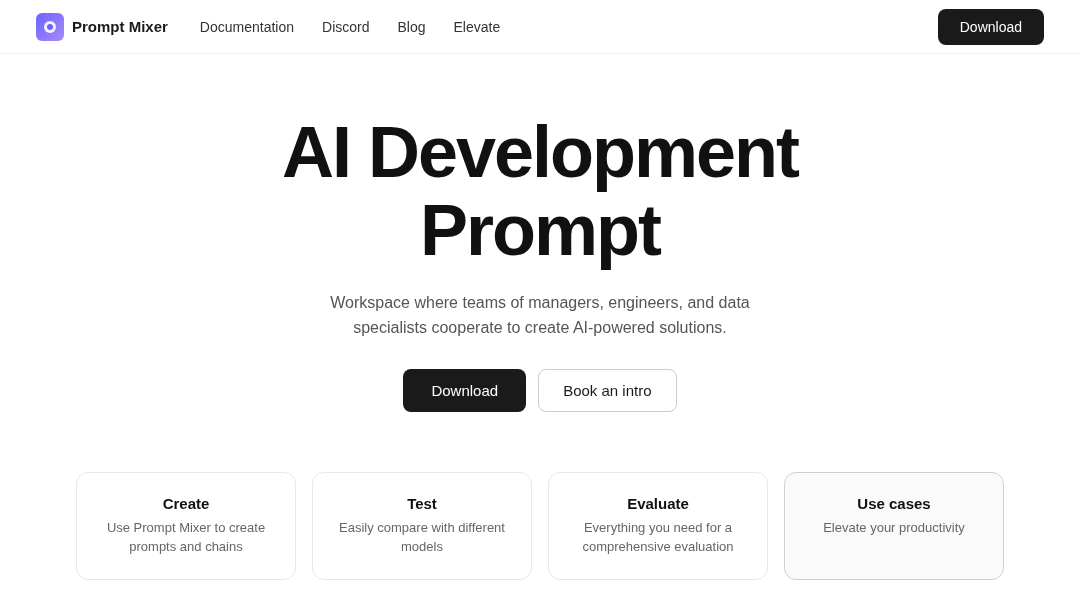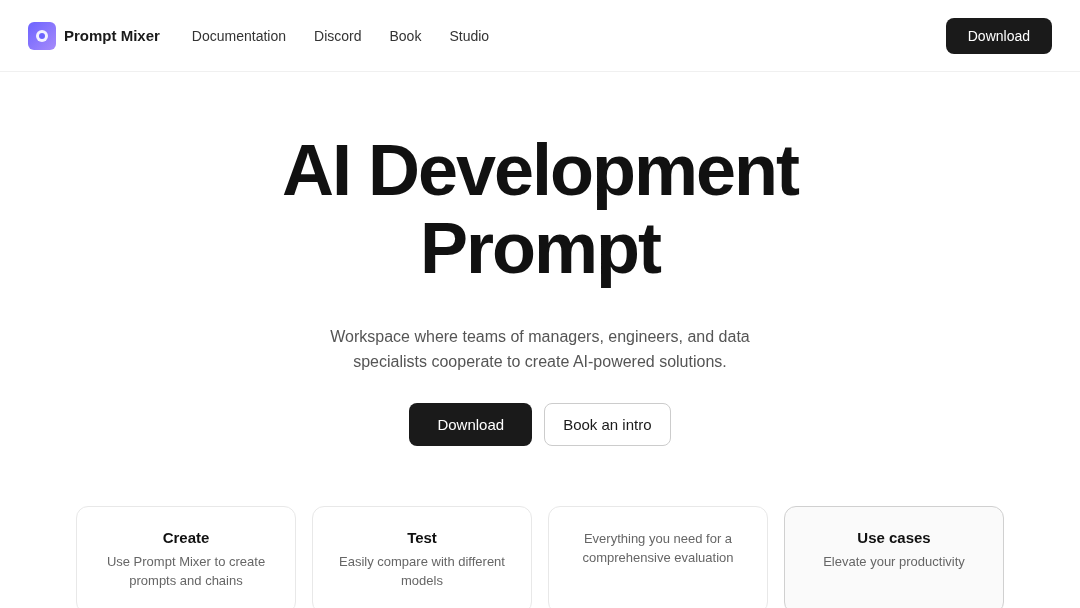--- a/index.html
+++ b/index.html
@@ -15,22 +15,22 @@
       width: 1080px;
       height: 608px;
       overflow: hidden;
     }
 
     
     nav {
       display: flex;
       align-items: center;
       justify-content: space-between;
-      padding: 0 28px;
-      height: 72px;
+      padding: 0 36px;
+      height: 54px;
       border-bottom: 1px solid #f0f0f0;
     }
 
     .nav-left {
       display: flex;
       align-items: center;
       gap: 32px;
     }
 
     .nav-logo {
@@ -96,21 +96,21 @@
     .hero-title {
       font-size: 72px;
       font-weight: 700;
       line-height: 1.08;
       letter-spacing: -2px;
       max-width: 700px;
       color: #111;
     }
 
     .hero-subtitle {
-      margin-top: 36px;
+      margin-top: 20px;
       font-size: 16px;
       color: #555;
       max-width: 480px;
       line-height: 1.6;
     }
 
     .hero-buttons {
       display: flex;
       gap: 12px;
       margin-top: 28px;
@@ -125,21 +125,21 @@
       font-size: 15px;
       font-weight: 500;
       cursor: pointer;
     }
 
     .btn-book {
       background: transparent;
       color: #1a1a1a;
       border: 1.5px solid #ccc;
       border-radius: 8px;
-      padding: 12px 18px;
+      padding: 12px 24px;
       font-size: 15px;
       font-weight: 500;
       cursor: pointer;
     }
 
     
     .cards-section {
       display: flex;
       justify-content: center;
       gap: 16px;
@@ -188,24 +188,24 @@
       <span>Prompt Mixer</span>
     </a>
     <ul class="nav-links">
       <li>
         <a href="#">Documentation</a>
       </li>
       <li>
         <a href="#">Discord</a>
       </li>
       <li>
-        <a href="#">Book</a>
-      </li>
-      <li>
-        <a href="#">Studio</a>
+        <a href="#">Blog</a>
+      </li>
+      <li>
+        <a href="#">Elevate</a>
       </li>
     </ul>
   </div>
   <button class="btn-download-nav">Download</button>
 </nav>
 
 <section class="hero">
   <h1 class="hero-title">
     <span>AI Development Prompt</span><br>
   </h1>
@@ -219,19 +219,20 @@
 <div class="cards-section">
   <div class="card">
     <div class="card-title">Create</div>
     <div class="card-desc">Use Prompt Mixer to create prompts and chains</div>
   </div>
   <div class="card">
     <div class="card-title">Test</div>
     <div class="card-desc">Easily compare with different models</div>
   </div>
   <div class="card">
+    <div class="card-title">Evaluate</div>
     <div class="card-desc">Everything you need for a comprehensive evaluation</div>
   </div>
   <div class="card highlighted">
     <div class="card-title">Use cases</div>
     <div class="card-desc">Elevate your productivity</div>
   </div>
 </div>
 
 </body></html>

